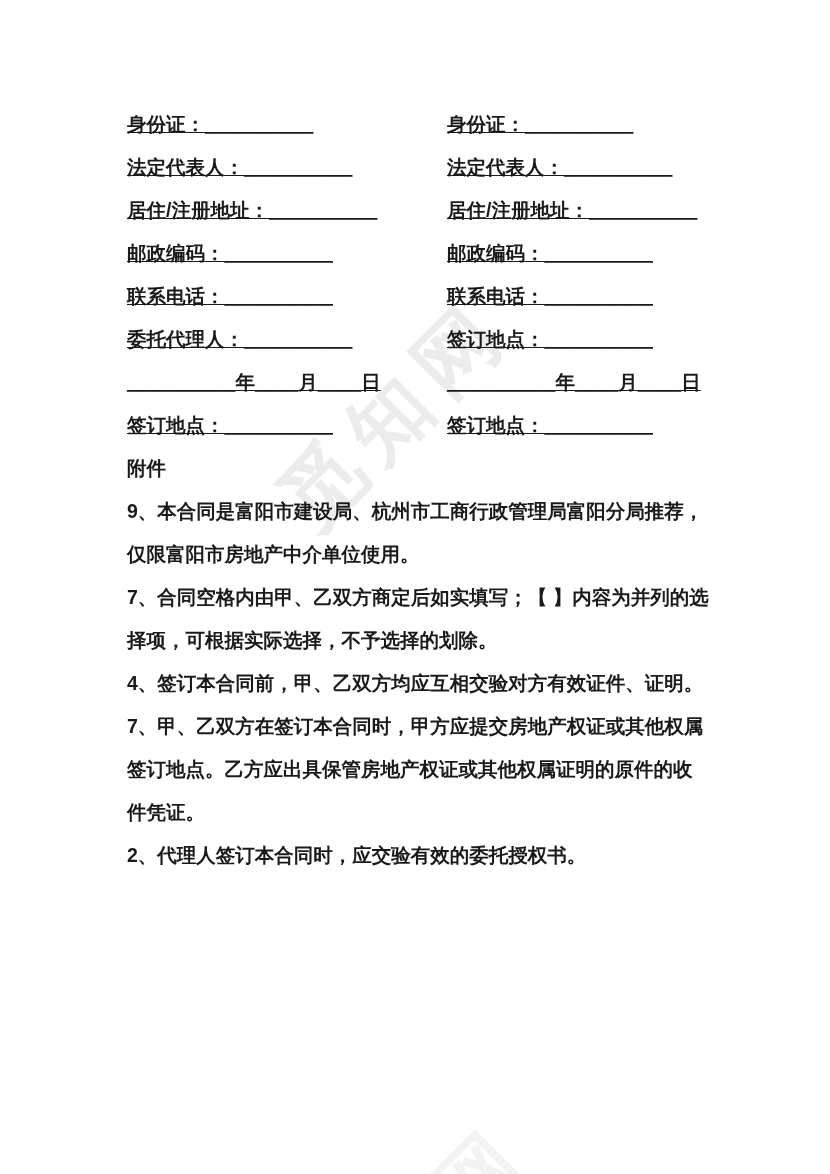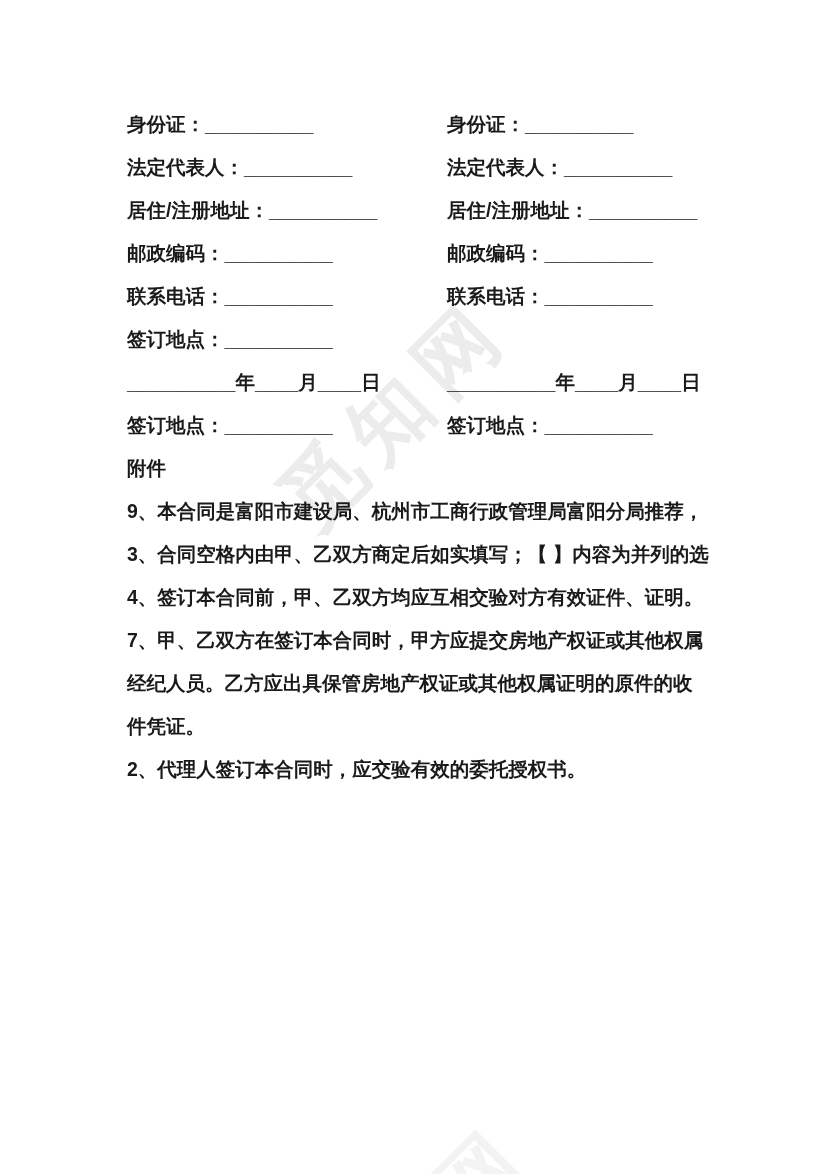--- a/index.html
+++ b/index.html
@@ -37,20 +37,21 @@
     left: 127px;
     top: 103px;
     width: 625px;
     z-index: 1;
     font-size: 19.5px;
   }
   .form-row {
     display: flex;
     height: 43px;
     line-height: 43px;
+    text-decoration: underline;
   }
   .form-cell-left { width: 320px; }
   .form-cell-right { flex: 1; }
   .doc-line {
     height: 43px;
     line-height: 43px;
     white-space: nowrap;
   }
 </style>
 </head>
@@ -82,37 +83,40 @@
       <div class="form-cell-left">邮政编码：__________</div>
       <div class="form-cell-right">邮政编码：__________</div>
     </div>
 
     <div class="form-row">
       <div class="form-cell-left">联系电话：__________</div>
       <div class="form-cell-right">联系电话：__________</div>
     </div>
 
     <div class="form-row">
+      <div class="form-cell-left">委托代理人：__________</div>
       <div class="form-cell-right">签订地点：__________</div>
     </div>
 
     <div class="form-row">
       <div class="form-cell-left">__________年____月____日</div>
       <div class="form-cell-right">__________年____月____日</div>
     </div>
 
     <div class="form-row">
       <div class="form-cell-left">签订地点：__________</div>
       <div class="form-cell-right">签订地点：__________</div>
     </div>
 
     <div class="doc-line">附件</div>
 
     <div class="doc-line">9、本合同是富阳市建设局、杭州市工商行政管理局富阳分局推荐，</div>
-    <div class="doc-line">3、合同空格内由甲、乙双方商定后如实填写；【 】内容为并列的选</div>
+    <div class="doc-line">仅限富阳市房地产中介单位使用。</div>
+    <div class="doc-line">7、合同空格内由甲、乙双方商定后如实填写；【 】内容为并列的选</div>
+    <div class="doc-line">择项，可根据实际选择，不予选择的划除。</div>
     <div class="doc-line">4、签订本合同前，甲、乙双方均应互相交验对方有效证件、证明。</div>
     <div class="doc-line">7、甲、乙双方在签订本合同时，甲方应提交房地产权证或其他权属</div>
-    <div class="doc-line">经纪人员。乙方应出具保管房地产权证或其他权属证明的原件的收</div>
+    <div class="doc-line">签订地点。乙方应出具保管房地产权证或其他权属证明的原件的收</div>
     <div class="doc-line">件凭证。</div>
     <div class="doc-line">2、代理人签订本合同时，应交验有效的委托授权书。</div>
 
   </div>
 </div>
 
 </body></html>

